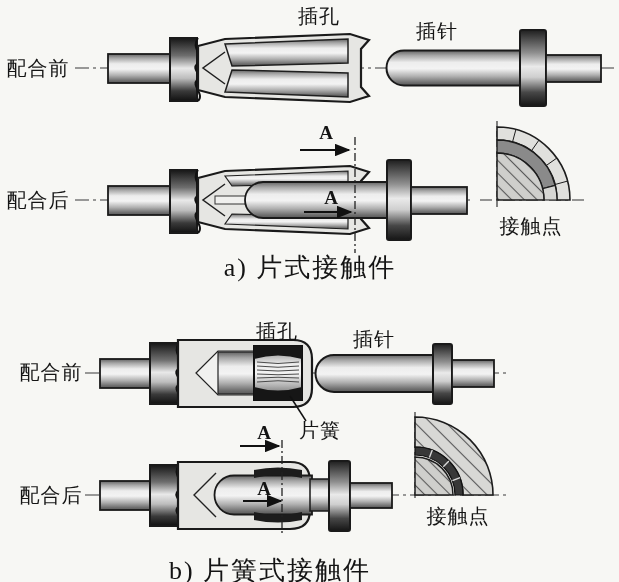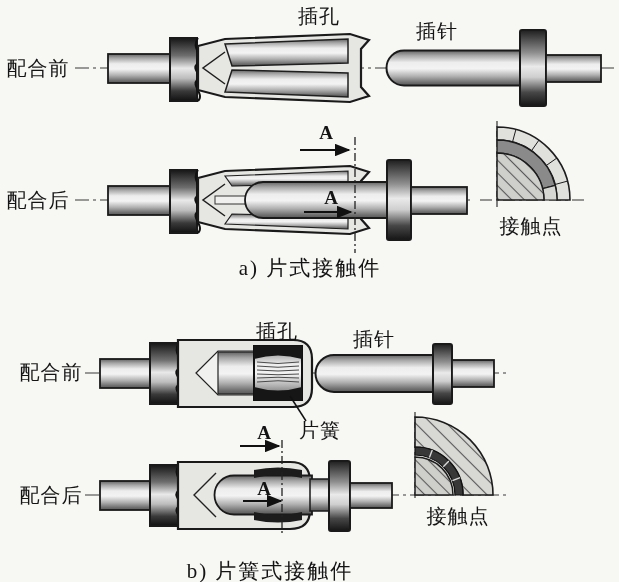--- a/index.html
+++ b/index.html
@@ -7,21 +7,21 @@
     position:relative;width:619px;height:582px;
     background:#f7f7f4;overflow:hidden;
     font-family:"Liberation Serif","DejaVu Serif",serif;
   }
   svg{position:absolute;left:0;top:0;}
   .lbl{
     position:absolute;transform:translate(-50%,-50%);
     white-space:nowrap;color:#141414;font-size:20px;
     letter-spacing:1px;line-height:1;
   }
-  .cap{font-size:21px;letter-spacing:2px;}
+  .cap{font-size:26px;letter-spacing:2px;}
   .secA{font-size:19px;font-weight:700;letter-spacing:0;}
 </style>
 </head>
 <body>
 
 <div id="stage">
 
 <svg width="619" height="582" viewBox="0 0 619 582">
   <defs>
     <linearGradient id="metal" x1="0" y1="0" x2="0" y2="1">

